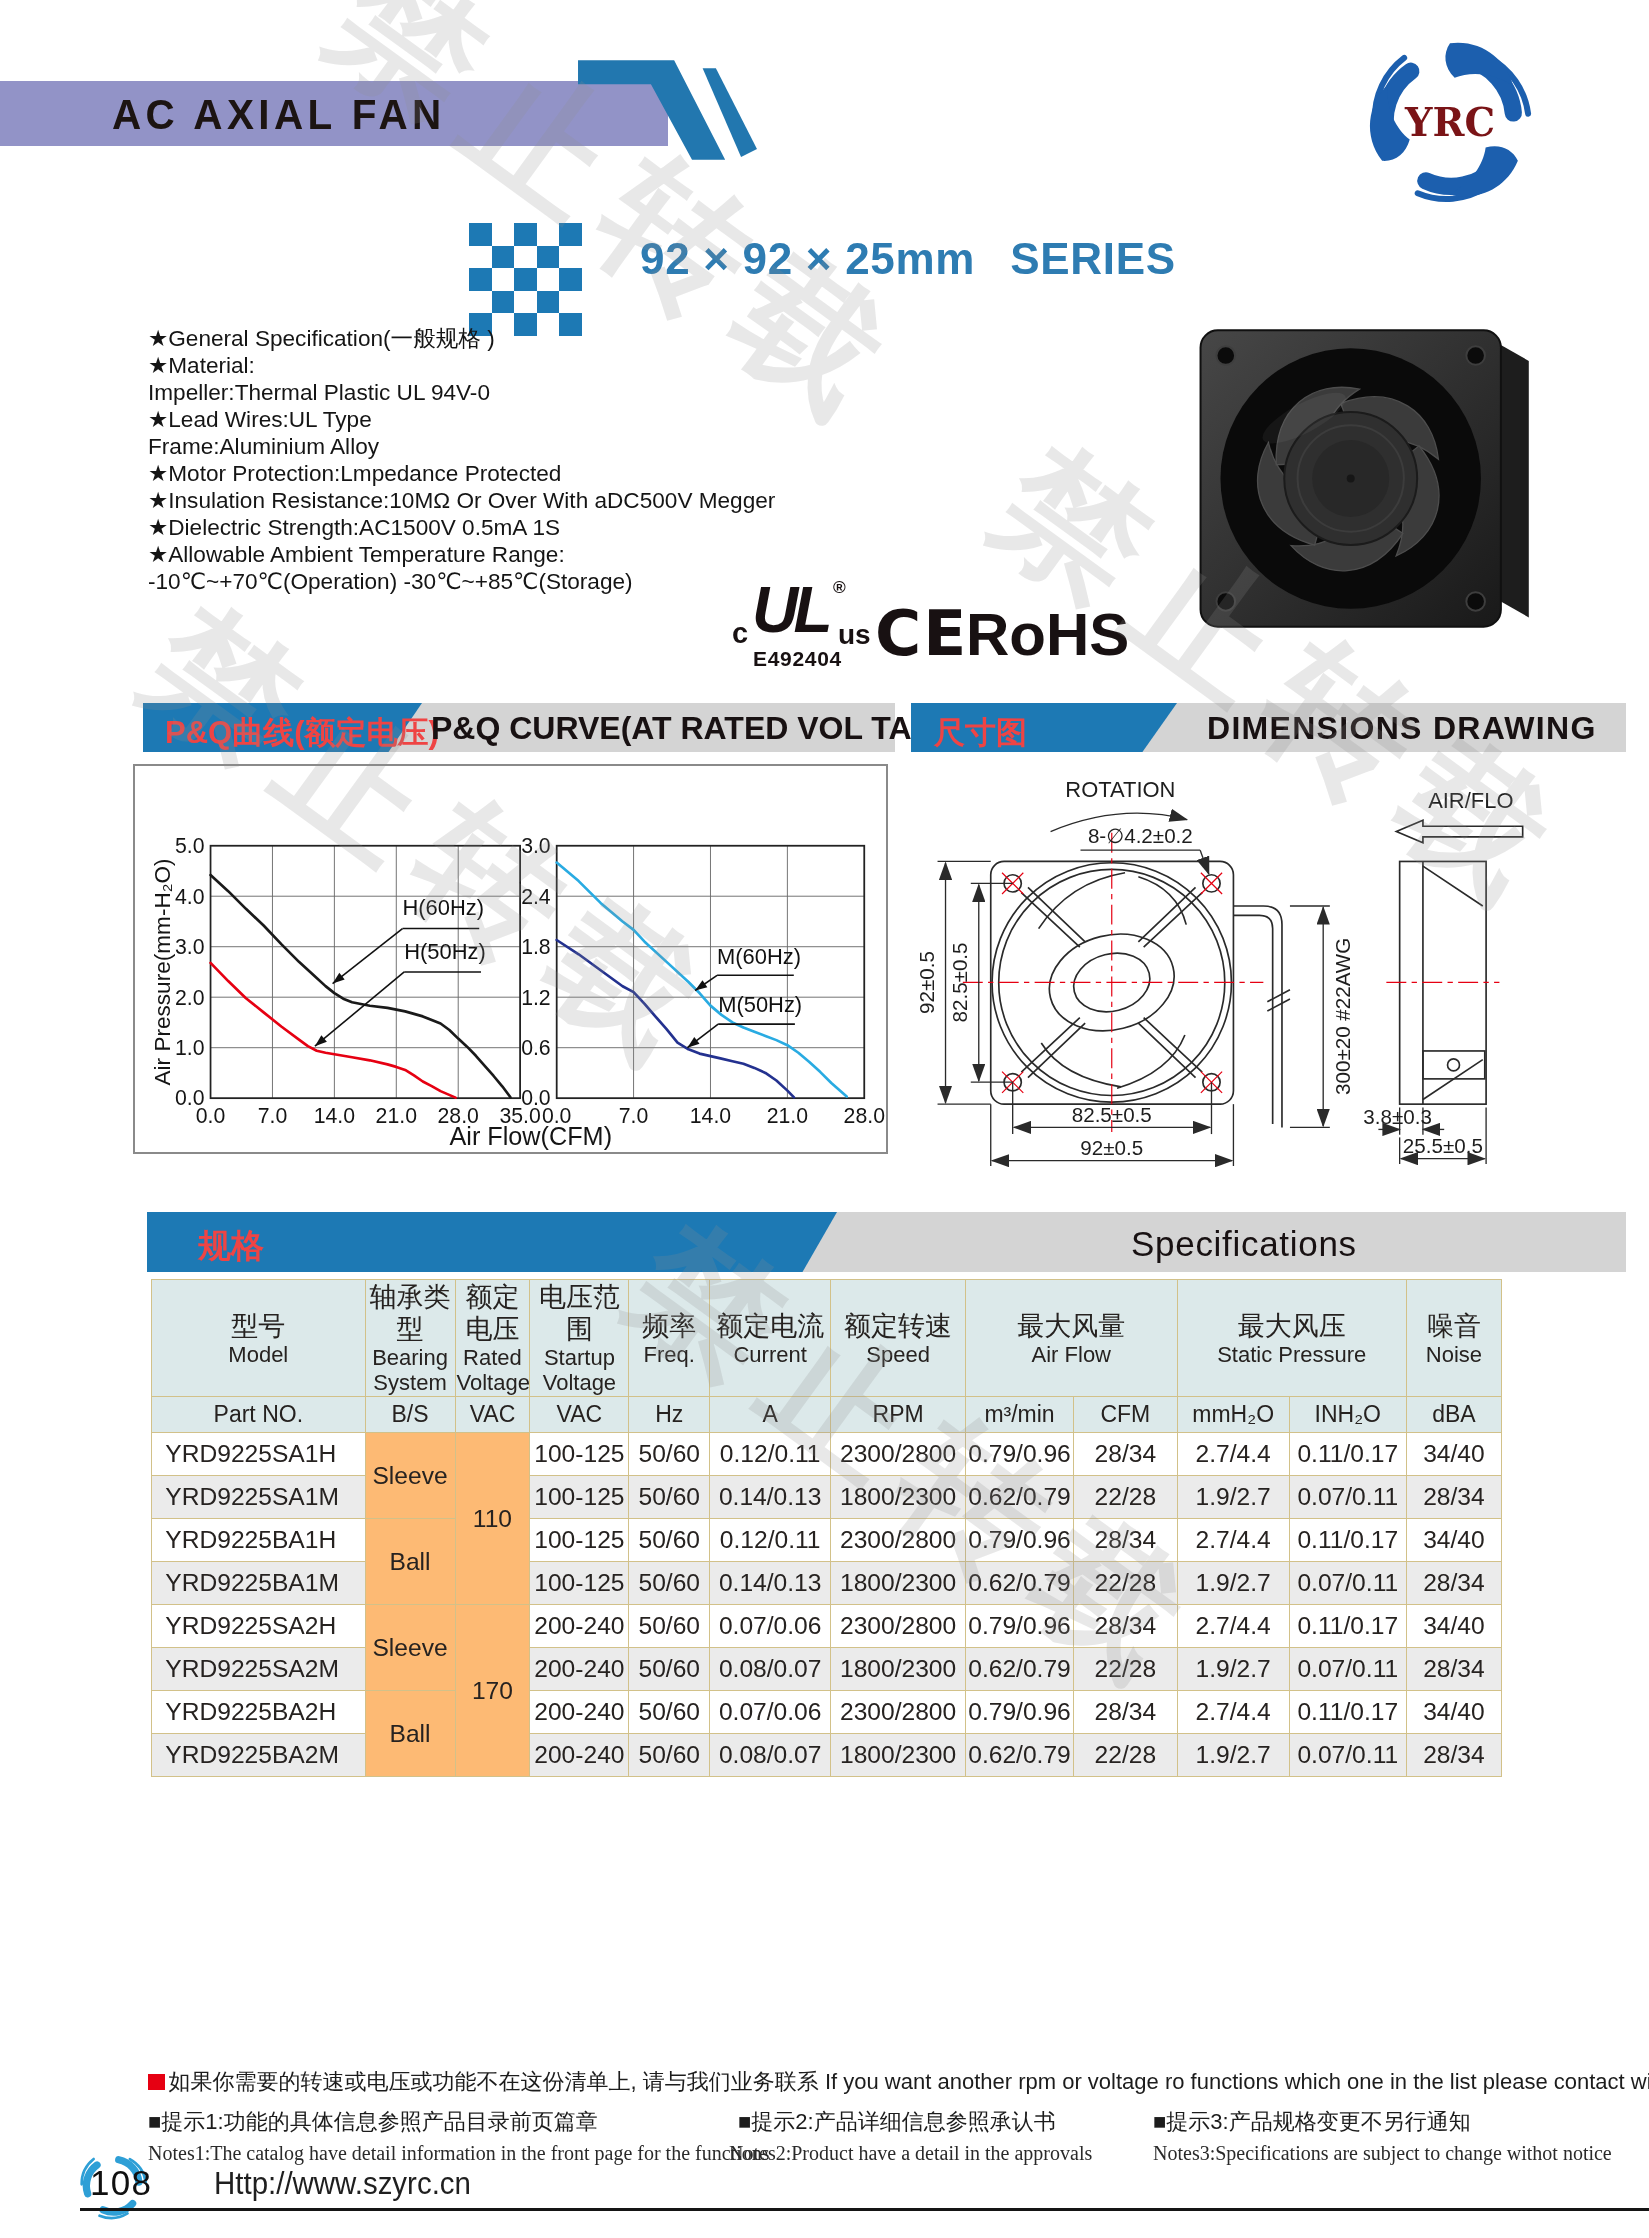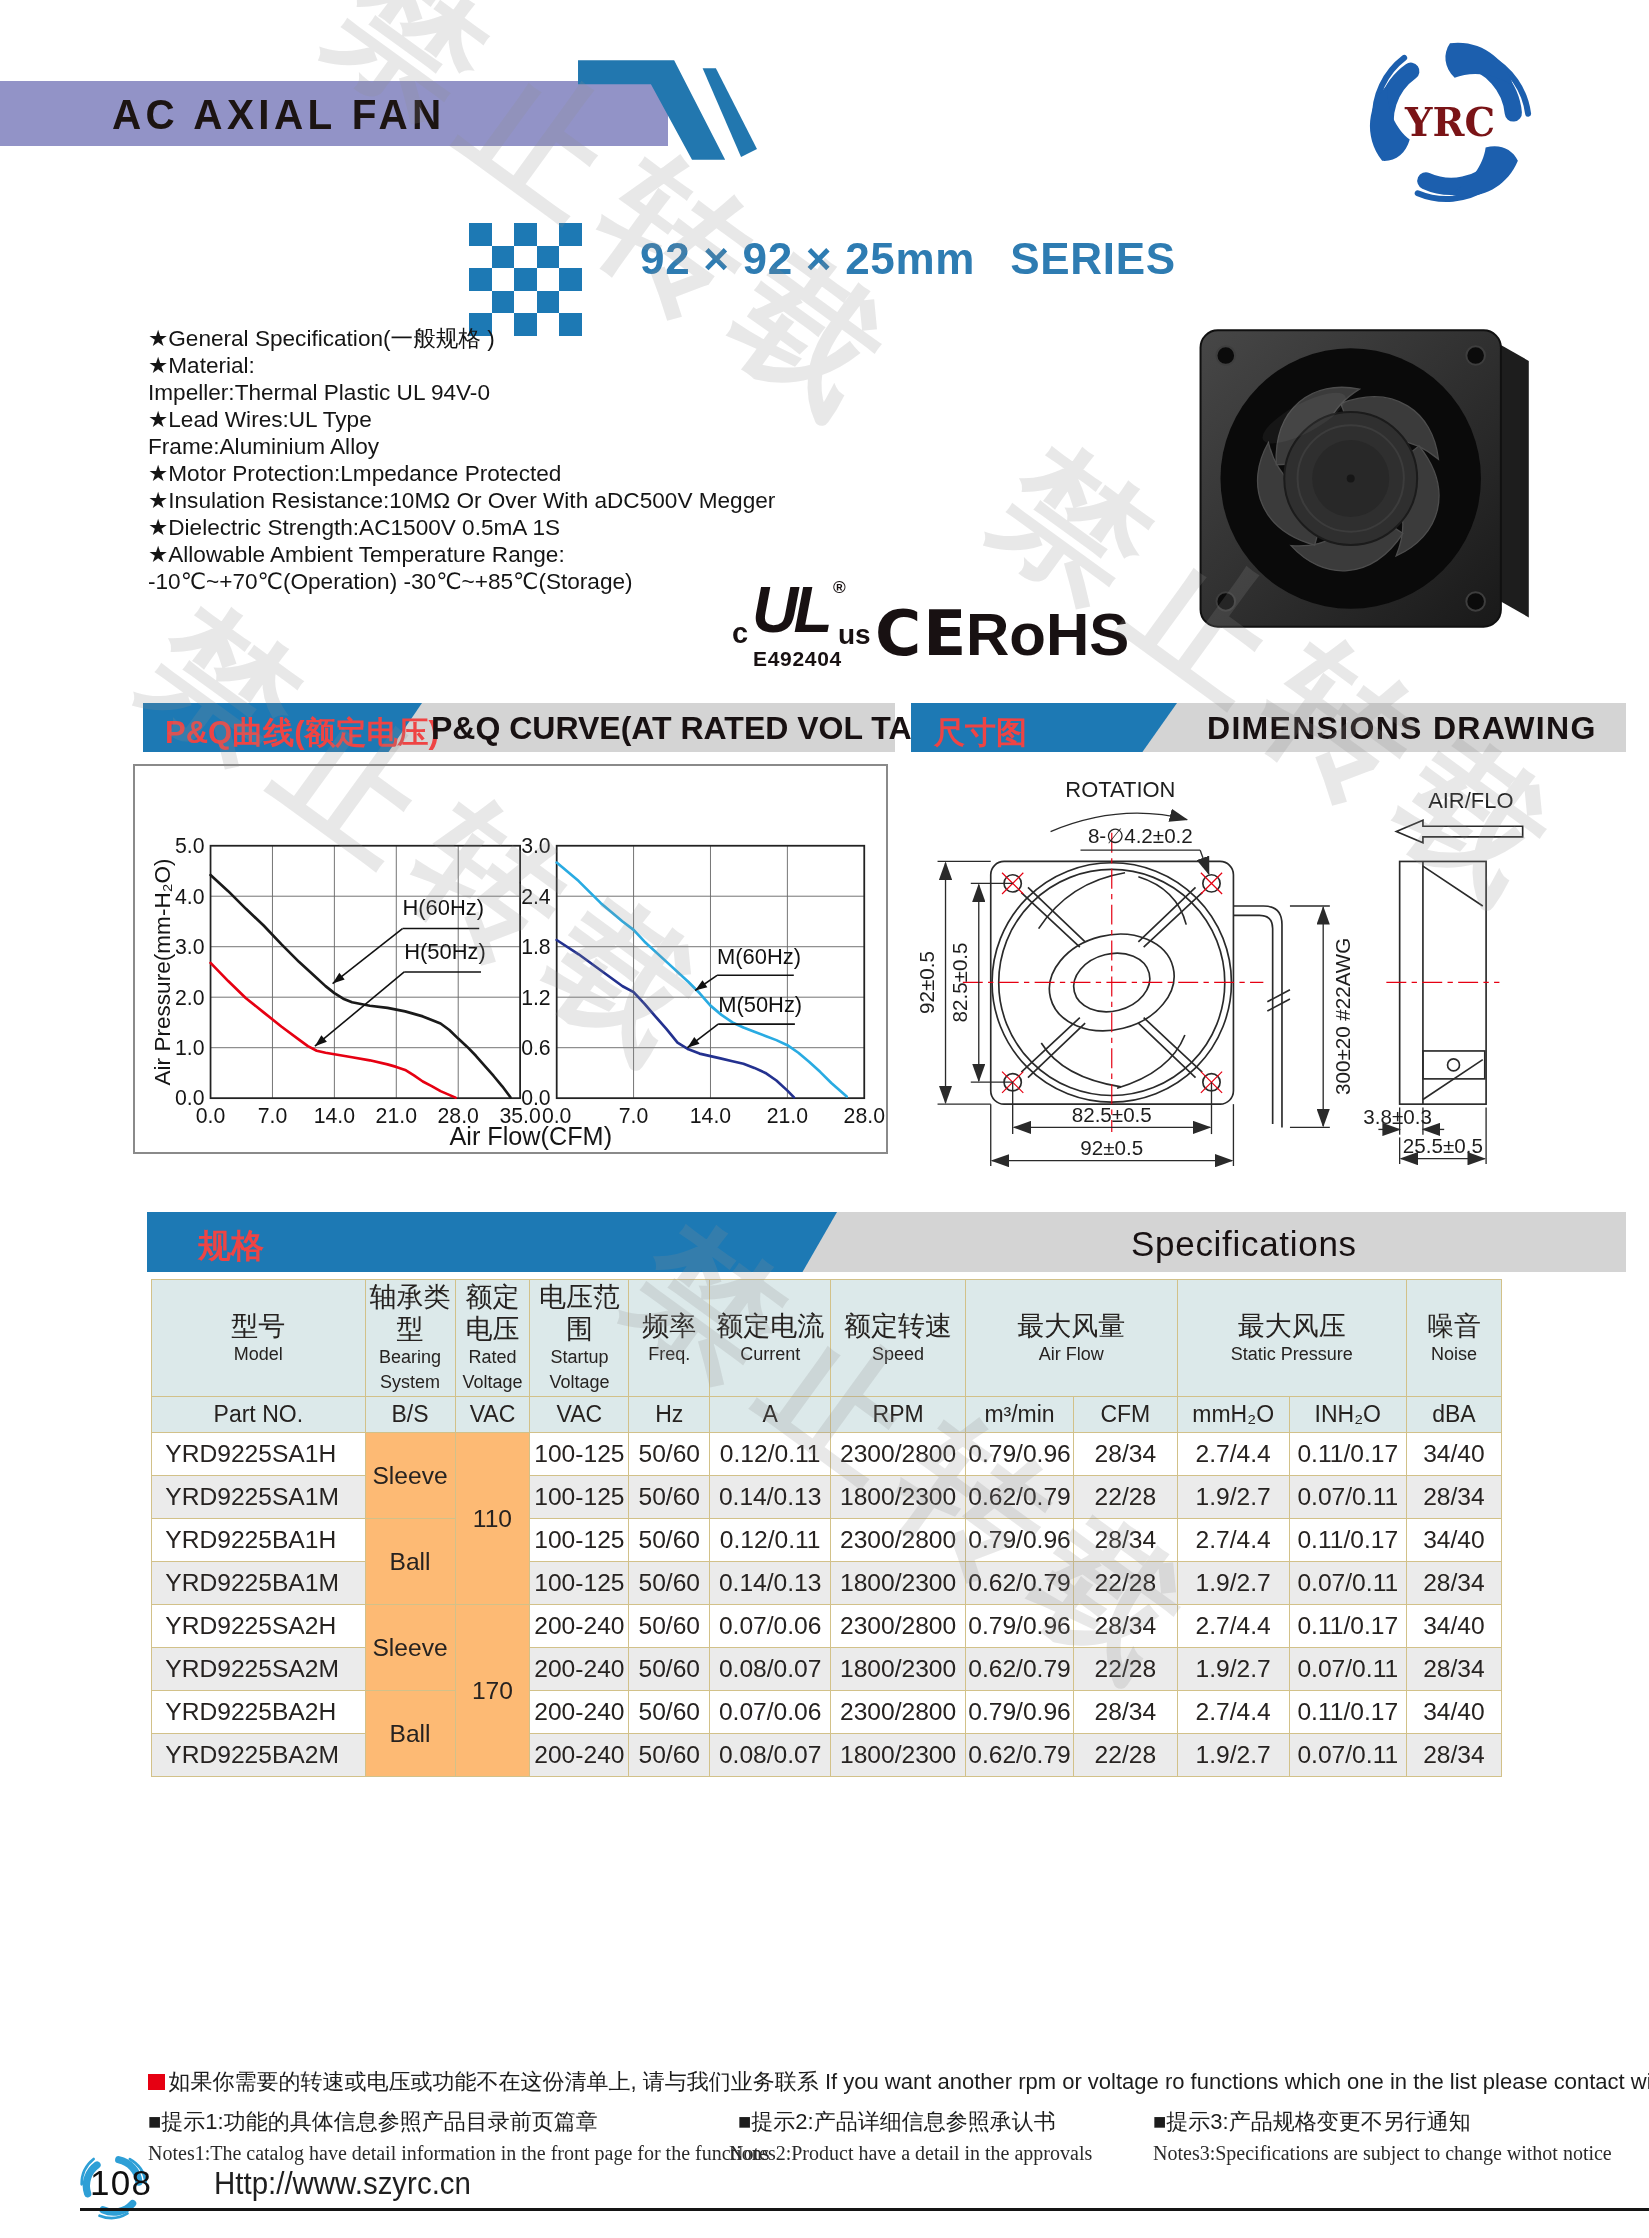--- a/index.html
+++ b/index.html
@@ -47,21 +47,21 @@
 
   
   .chart-box{left:133px;top:764px;width:751px;height:386px;border:2px solid #8a8a8a;background:#fff;}
 
   
   .spec-table{position:absolute;left:151px;top:1279px;width:1351px;border-collapse:collapse;table-layout:fixed;}
   .spec-table th,.spec-table td{border:1.3px solid #d2c189;text-align:center;vertical-align:middle;
       color:#262220;overflow:hidden;}
   .spec-table thead th{background:#dce9ea;font-weight:400;}
   .th-cn{font-size:27px;line-height:32px;}
-  .th-en{font-size:18px;line-height:25px;}
+  .th-en{font-size:22px;line-height:25px;}
   .unit-row th{height:33px;font-size:23px;background:#dce9ea;font-weight:400;}
   .spec-table tbody td{height:40px;font-size:24.6px;background:#fff;}
   .spec-table tbody tr.alt td{background:#ebebeb;}
   .spec-table tbody td.merged{background:#fdba74;}
   .spec-table tbody td.model{text-align:left;padding-left:13.3px;}
   .spec-table thead tr.hdr th{height:76px;}
 
   
   .contact-line{left:148px;top:2067px;font-size:22px;color:#1c1c1c;white-space:nowrap;}
   .red-sq{display:inline-block;width:16.6px;height:16.6px;background:#e60012;margin-right:4px;vertical-align:-1.3px;}

